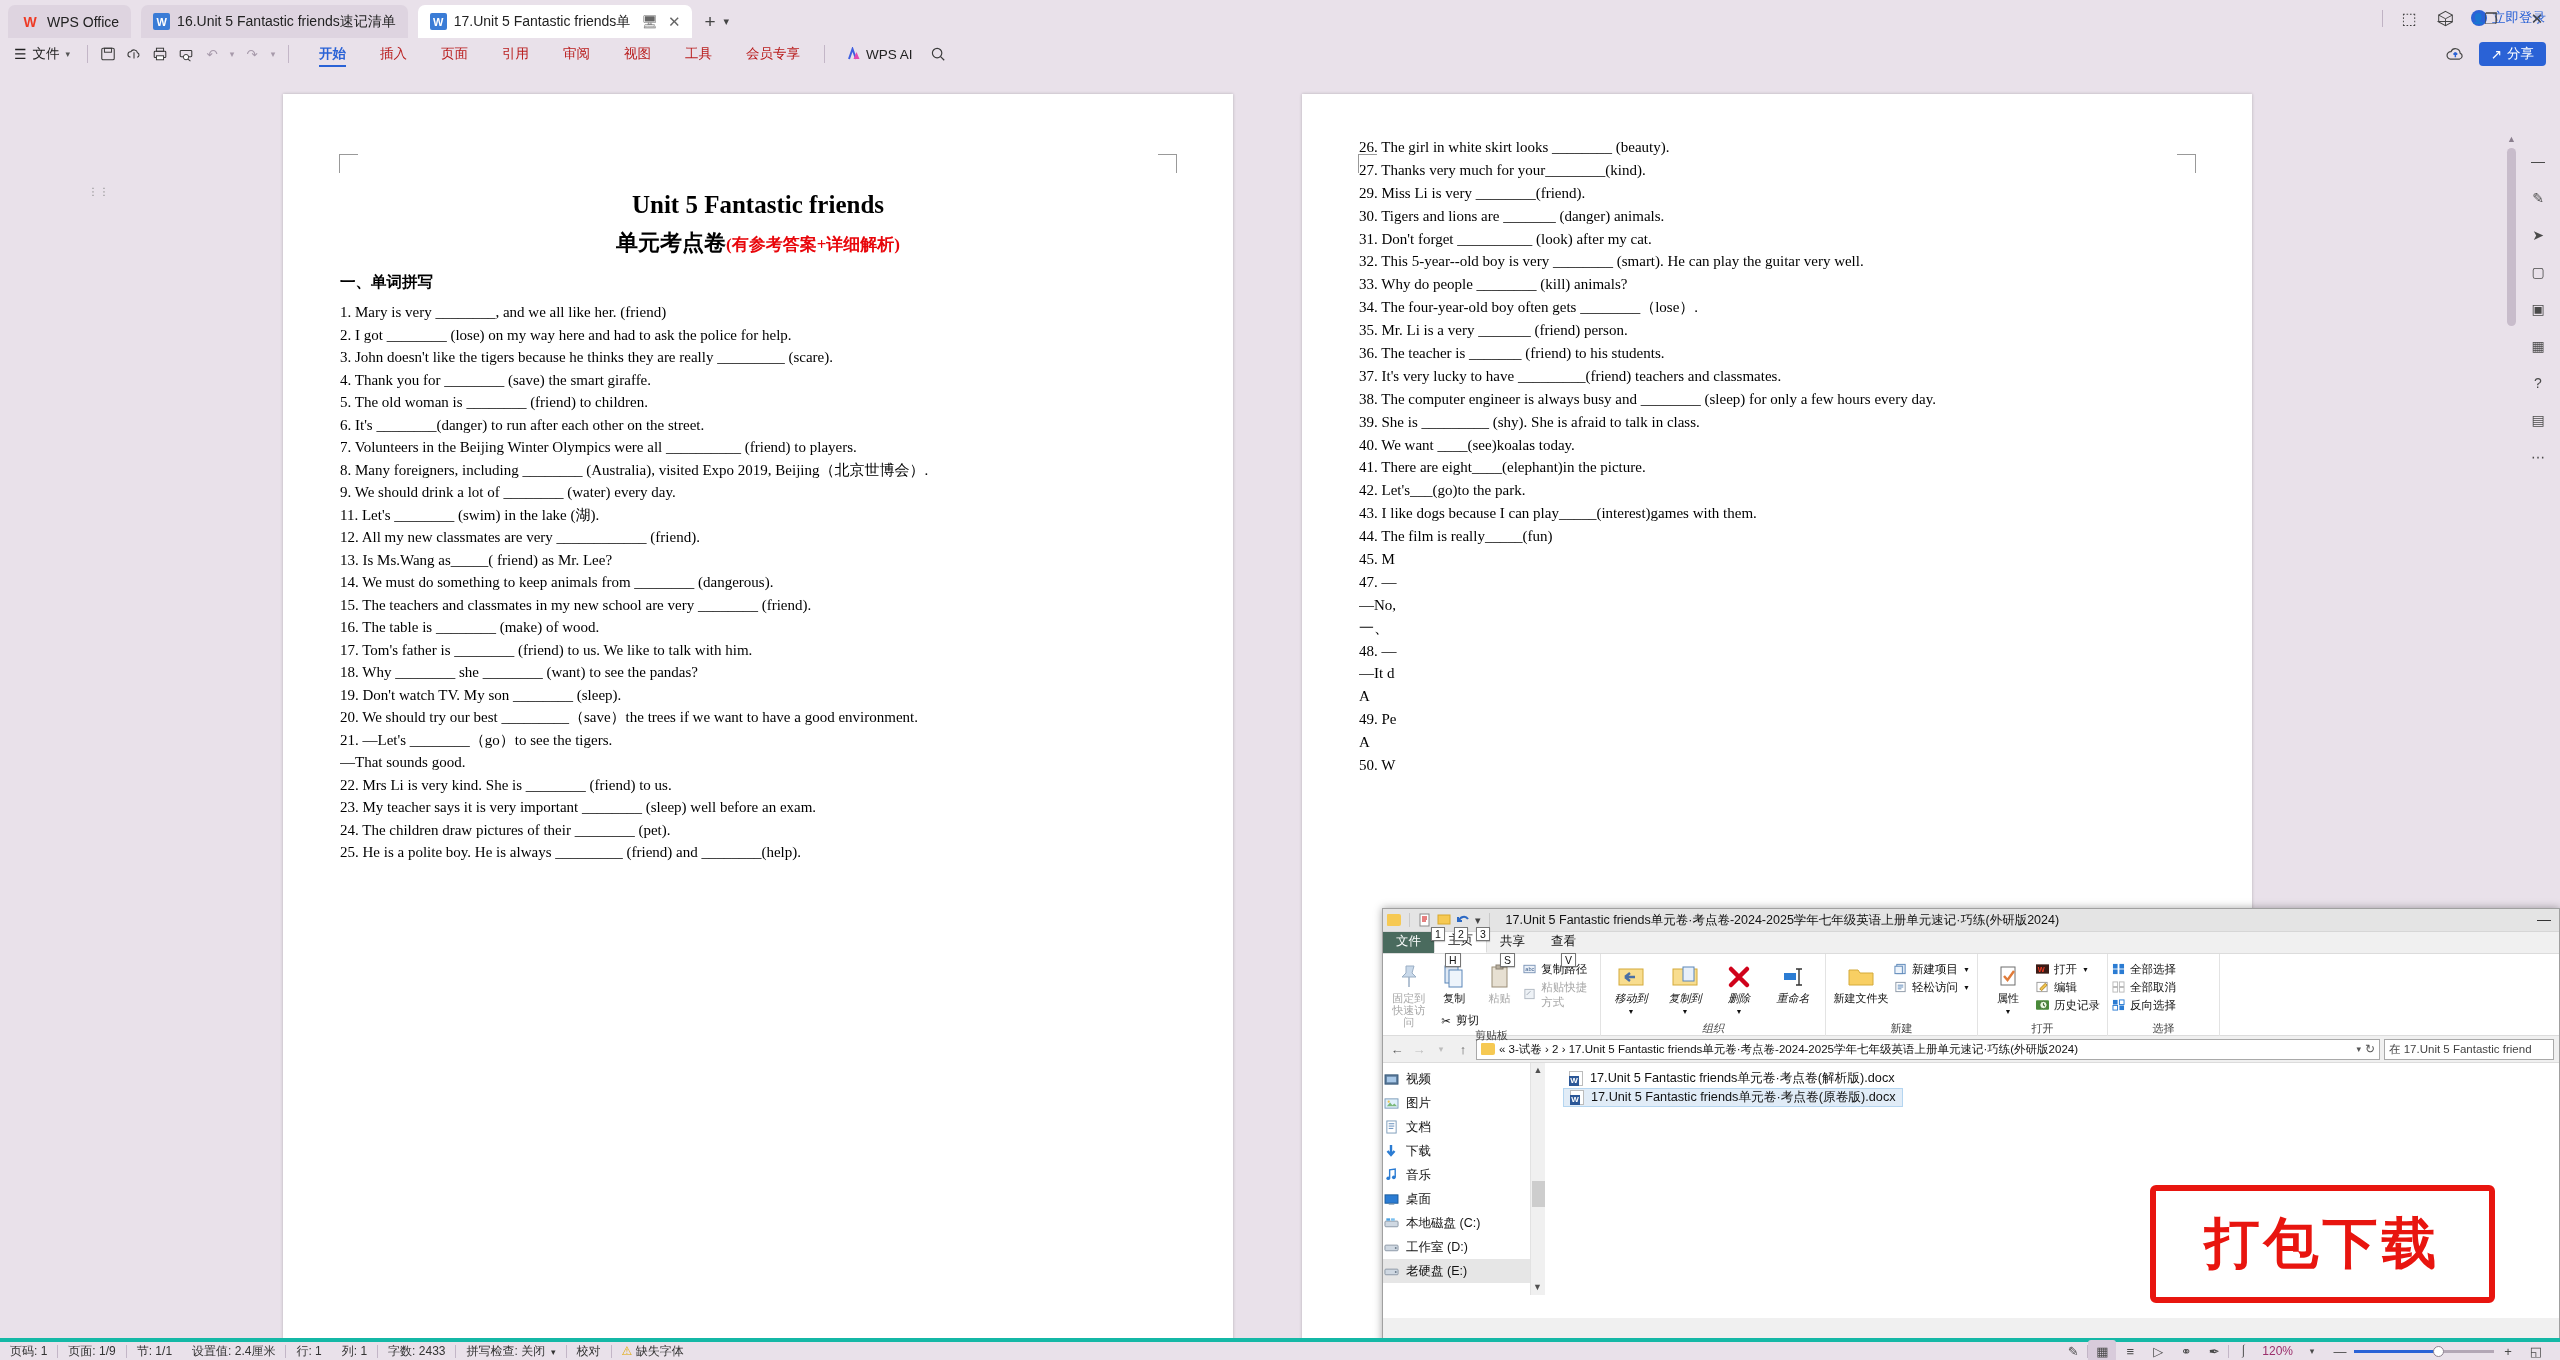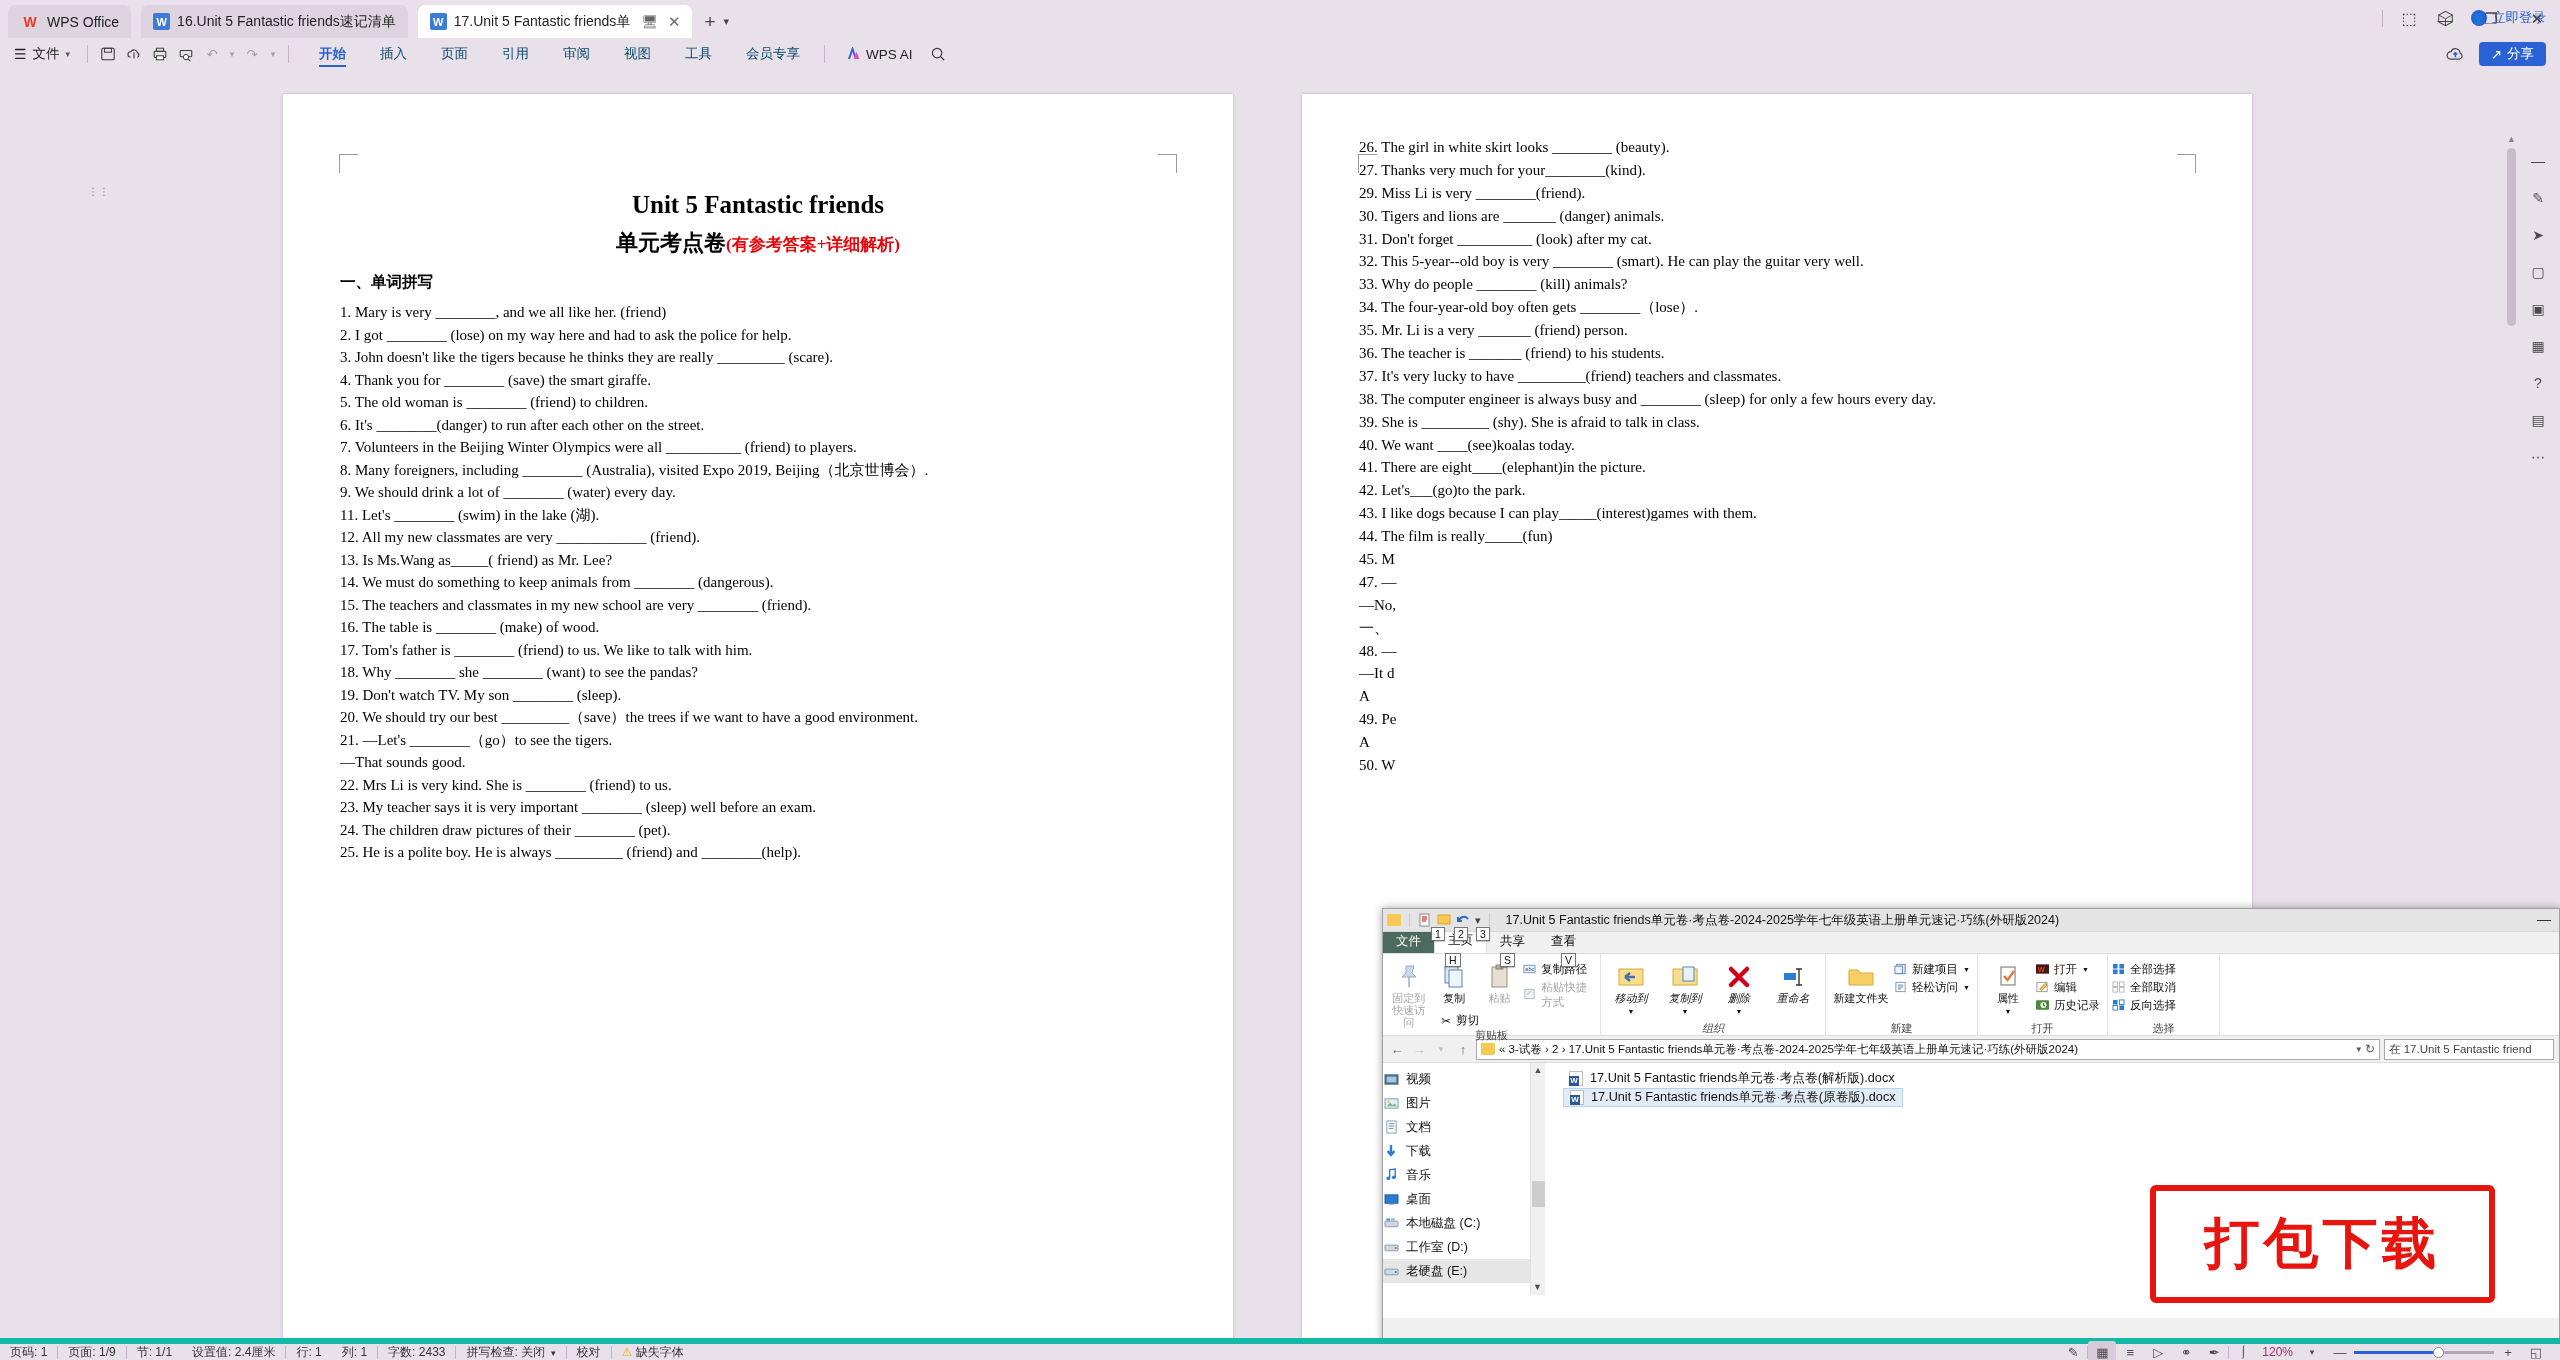--- a/index.html
+++ b/index.html
@@ -63,21 +63,21 @@
   .rb-file { display:flex; align-items:center; gap:6px; padding:0 10px 0 14px; color:#222; }
   .rb-hamb { font-size: 14px; letter-spacing:0; }
   .rb-cv { font-size: 9px; color:#555; }
   .rb-sep { width:1px; height:18px; background:#c3b6c7; margin:0 7px; }
   .rb-ico { width: 26px; height:26px; display:flex;align-items:center;justify-content:center;
             color:#3a3a3a; }
   .rb-ico svg { display:block; }
   .rb-ico.dim { color:#a79aab; }
   .rb-tabs { display:flex; align-items:center; gap:0; margin-left:6px; }
   .rb-tab { padding: 0 17px; height:32px; display:flex; align-items:center;
-            color:#0c4a6e; position:relative; }
+            color:#b91c1c; position:relative; }
   .rb-tab.on { color:#2a62d6; font-weight:bold; }
   .rb-tab.on::after{ content:""; position:absolute; left:17px; right:17px; bottom:3px;
                      height:2px; background:#2a62d6; }
   .rb-ai { display:flex; align-items:center; gap:6px; padding:0 12px; font-size:13.5px; color:#222; }
   .ai-glyph { width:16px;height:14px; }
   .rb-search { width:26px;height:26px; display:flex;align-items:center;justify-content:center; }
 
   .share-wrap { position:absolute; top:38px; right:0; height:32px; display:flex;
                 align-items:center; gap:12px; padding-right: 14px; }
   .cloud-ico { width:22px; height:18px; color:#444; }
@@ -233,21 +233,21 @@
   }
   .stamp span {
     color:#e8150f; font-weight:bold; font-size:55px; letter-spacing:4px;
     font-family:"DejaVu Sans", sans-serif;
   }
 
   
   .statusbar {
     position:absolute; bottom:0; left:0; width:2560px; height:22px;
     background:#e9e1ea; display:flex; align-items:center; font-size:12px; color:#333;
-    border-top:6px solid #14b8a6;
+    border-top:4px solid #14b8a6;
   }
   .sb { padding: 0 10px; white-space:nowrap; }
   .sbsep { width:1px; height:13px; background:#c3b6c7; }
   .sb-right { margin-left:auto; display:flex; align-items:center; gap:0; padding-right:10px; }
   .sbico { width:28px; height:22px; display:flex; align-items:center; justify-content:center;
            color:#4a4a4a; font-size:13px; }
   .sbico.on { background:#d8cbdb; border-radius:3px; }
   .zoomtxt { color:#9b2f6c; font-size:12px; padding: 0 5px; }
   .zoomslider { width:140px; height:22px; display:flex; align-items:center; position:relative; }
   .zoomslider .track { position:absolute; left:0; right:0; height:3px; background:#b3a7b6; }

